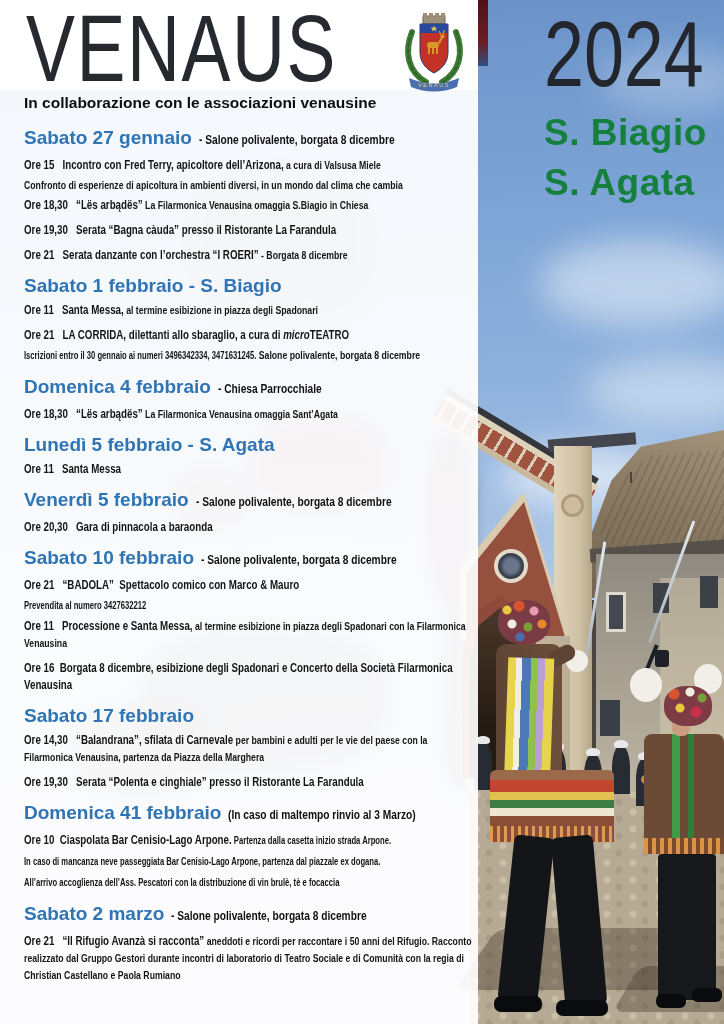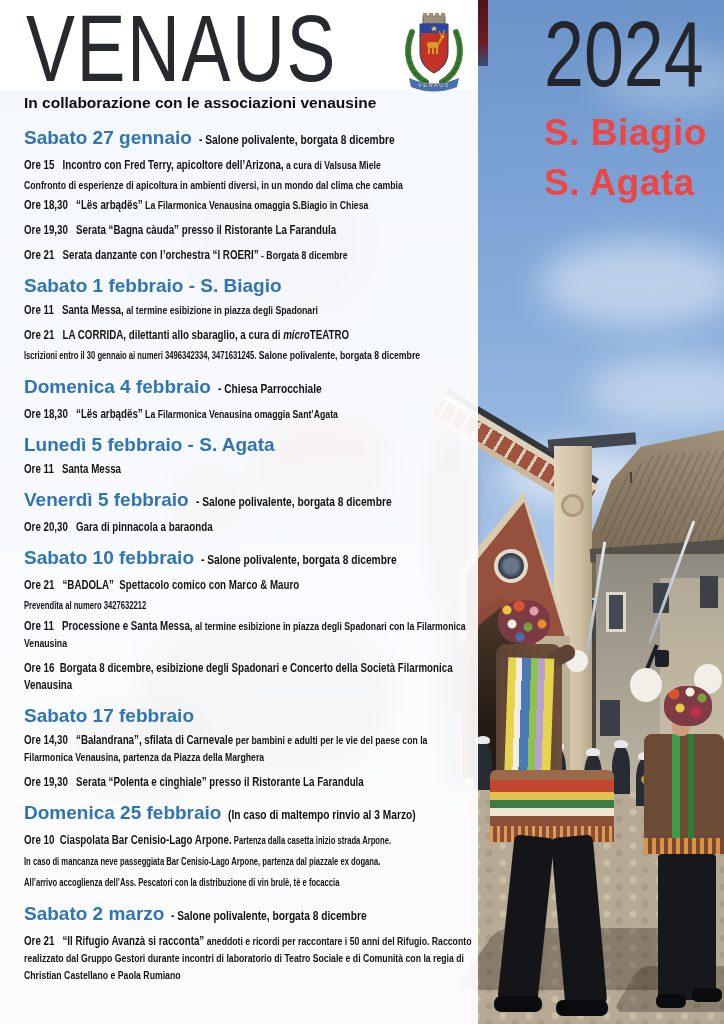--- a/index.html
+++ b/index.html
@@ -139,21 +139,21 @@
   
   .overlay{position:absolute;left:0;top:0;width:478px;height:1024px;background:rgba(255,255,255,.925);z-index:5;}
   .white-top{position:absolute;left:0;top:0;width:478px;height:90px;background:#fff;z-index:6;}
 
   
   .content{position:absolute;inset:0;z-index:10;}
   .title{position:absolute;left:26px;top:2px;font-size:94px;font-weight:200;color:#26292e;
          letter-spacing:2px;line-height:1;transform:scaleX(.78);transform-origin:left top;}
   .year{position:absolute;left:544px;top:8px;font-size:92px;font-weight:200;color:#23262c;
         line-height:1;transform:scaleX(.78);transform-origin:left top;}
-  .saint{position:absolute;left:544px;font-size:37px;font-weight:700;color:#ef4444;letter-spacing:.5px;}
+  .saint{position:absolute;left:544px;font-size:37px;font-weight:700;color:#15803d;letter-spacing:.5px;}
   .saint1{top:112px;} .saint2{top:162px;}
   .collab{position:absolute;left:24px;top:94px;font-size:15.5px;font-weight:700;color:#0e0e0e;}
   .crest{position:absolute;left:396px;top:10px;width:76px;height:84px;}
 
   .events{position:absolute;left:24px;top:115px;width:452px;max-height:900px;overflow:hidden;}
   .sec-h{margin:10px 0 2px;font-size:19px;line-height:25px;color:#2f74b5;font-weight:700;white-space:nowrap;}
   .h-note{display:inline-block;margin-left:7px;font-size:12px;color:#101010;font-weight:700;
           transform:scaleX(.85);transform-origin:left center;white-space:nowrap;}
   .line{margin:3px 0 0;width:600px;transform:scaleX(.75);transform-origin:left top;
         font-weight:700;color:#141414;line-height:16px;}
@@ -334,21 +334,21 @@
         <section>
           <p class="line"><span class="s-md">Ore 11&nbsp;&nbsp; Processione e Santa Messa,</span><span class="s-sm"> al termine esibizione in piazza degli Spadonari con la Filarmonica Venausina</span></p>
           <p class="line gap"><span class="s-md">Ore 16&nbsp; Borgata 8 dicembre, esibizione degli Spadonari e Concerto della Società Filarmonica Venausina</span></p>
         </section>
         <section>
           <h2 class="sec-h"><span>Sabato 17 febbraio</span></h2>
           <p class="line"><span class="s-md">Ore 14,30&nbsp;&nbsp; “Balandrana”, sfilata di Carnevale</span><span class="s-sm"> per bambini e adulti per le vie del paese con la Filarmonica Venausina, partenza da Piazza della Marghera</span></p>
           <p class="line gap"><span class="s-md">Ore 19,30&nbsp;&nbsp; Serata “Polenta e cinghiale” presso il Ristorante La Farandula</span></p>
         </section>
         <section>
-          <h2 class="sec-h"><span>Domenica 25 febbraio</span><span class="h-note">(In caso di maltempo rinvio al 3 Marzo)</span></h2>
+          <h2 class="sec-h"><span>Domenica 41 febbraio</span><span class="h-note">(In caso di maltempo rinvio al 3 Marzo)</span></h2>
           <p class="line"><span class="s-md">Ore 10&nbsp; Ciaspolata Bar Cenisio-Lago Arpone.</span><span class="s-xs"> Partenza dalla casetta inizio strada Arpone.</span></p>
           <p class="line"><span class="s-xs">In caso di mancanza neve passeggiata Bar Cenisio-Lago Arpone, partenza dal piazzale ex dogana.</span></p>
           <p class="line"><span class="s-xs">All’arrivo accoglienza dell’Ass. Pescatori con la distribuzione di vin brulè, tè e focaccia</span></p>
         </section>
         <section>
           <h2 class="sec-h"><span>Sabato 2 marzo</span><span class="h-note">- Salone polivalente, borgata 8 dicembre</span></h2>
           <p class="line"><span class="s-md">Ore 21&nbsp;&nbsp; “Il Rifugio Avanzà si racconta”</span><span class="s-sm"> aneddoti e ricordi per raccontare i 50 anni del Rifugio. Racconto realizzato dal Gruppo Gestori durante incontri di laboratorio di Teatro Sociale e di Comunità con la regia di Christian Castellano e Paola Rumiano</span></p>
         </section>
       </div>
   </div>

